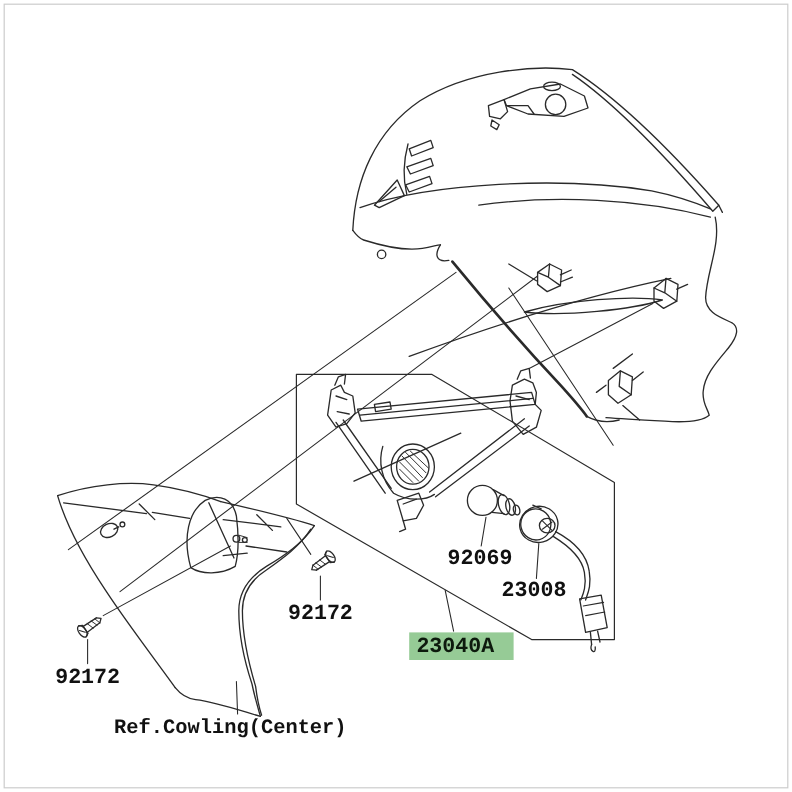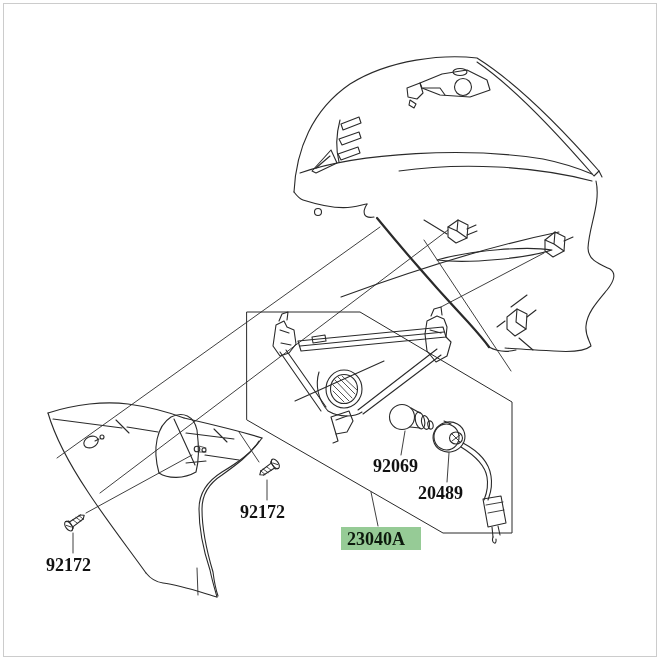--- a/index.html
+++ b/index.html
@@ -1,18 +1,18 @@
 <!DOCTYPE html>
 <html><head>
 <meta charset="utf-8">
 <style>
   html,body{margin:0;padding:0;background:#fff;}
   .stage{
     position:relative;width:660px;height:660px;background:#ffffff;
-    font-family:Liberation Serif, serif;
+    font-family:Liberation Mono, monospace;
     overflow:hidden;box-sizing:border-box;
   }
   .frame{position:absolute;left:3px;top:3px;right:3px;bottom:3px;border:1px solid #cccccc;pointer-events:none;}
   svg{position:absolute;left:0;top:0;}
   .part-label{
     position:absolute;font-weight:bold;font-size:18px;line-height:1;
     color:#111;letter-spacing:0px;white-space:pre;
   }
   .part-label.hl{
     background:#96cb96;padding:3px 16px 2px 6px;color:#0d1a0d;
@@ -200,21 +200,22 @@
       <path d="M73,533 L73,553"></path>
       <path d="M86,513 L192,455"></path>
       <path d="M267,480 L267,500"></path>
       <path d="M259,462 L239,432"></path>
       <path d="M197,568 L198,595"></path>
     </g>
   </svg>
 
   <div class="part-label" style="left:373px;top:457px;">92069</div>
 
-  <div class="part-label" style="left:418px;top:484px;">20489</div>
+  <div class="part-label" style="left:418px;top:484px;">23008</div>
 
   <div class="part-label hl" style="left:341px;top:527px;">23040A</div>
 
   <div class="part-label" style="left:46px;top:556px;">92172</div>
 
   <div class="part-label" style="left:240px;top:503px;">92172</div>
 
+  <div class="ref-label" style="left:95px;top:598px;">Ref.Cowling(Center)</div>
 </div>
 
 </body></html>

